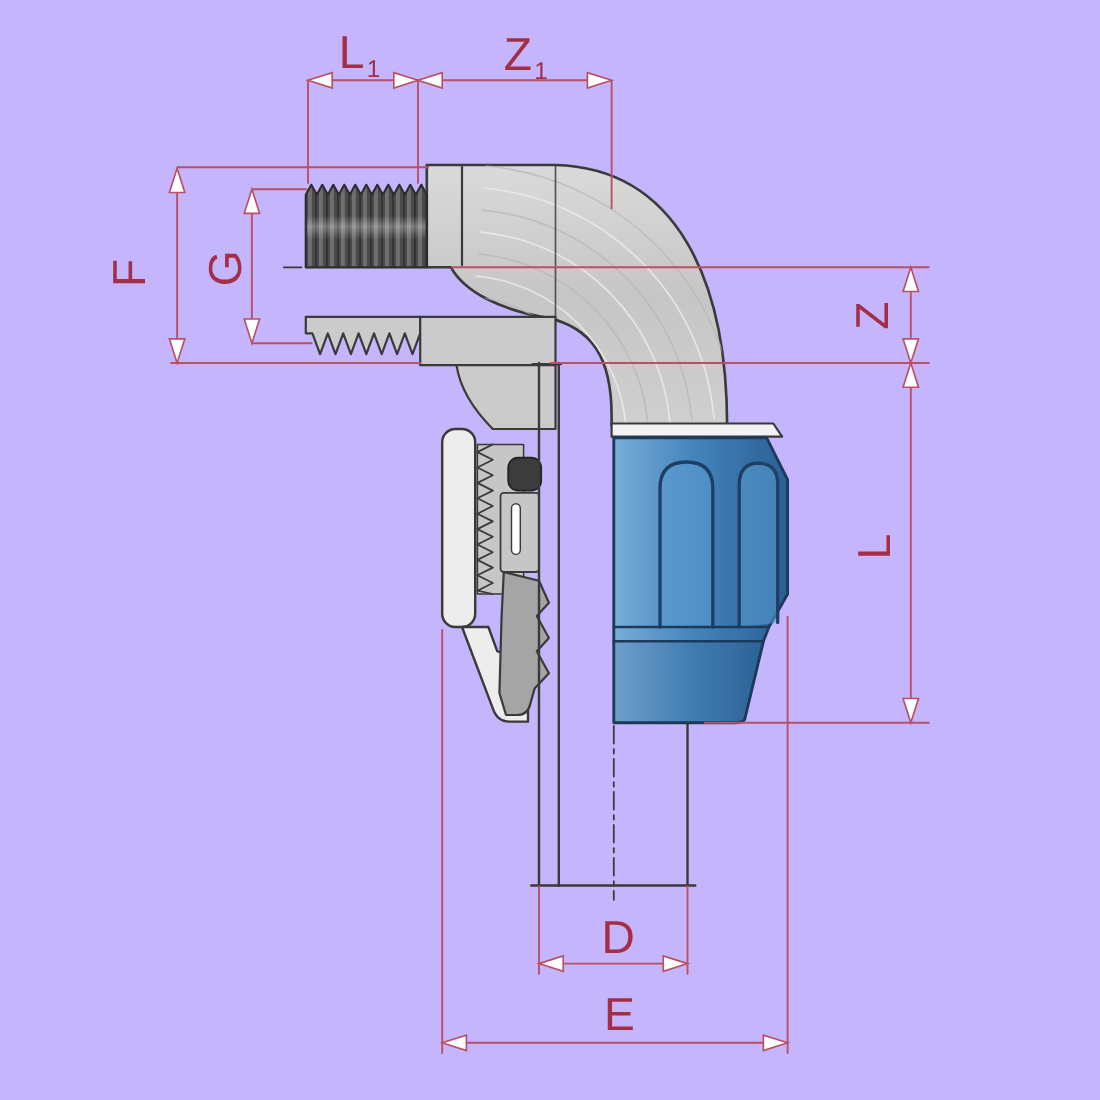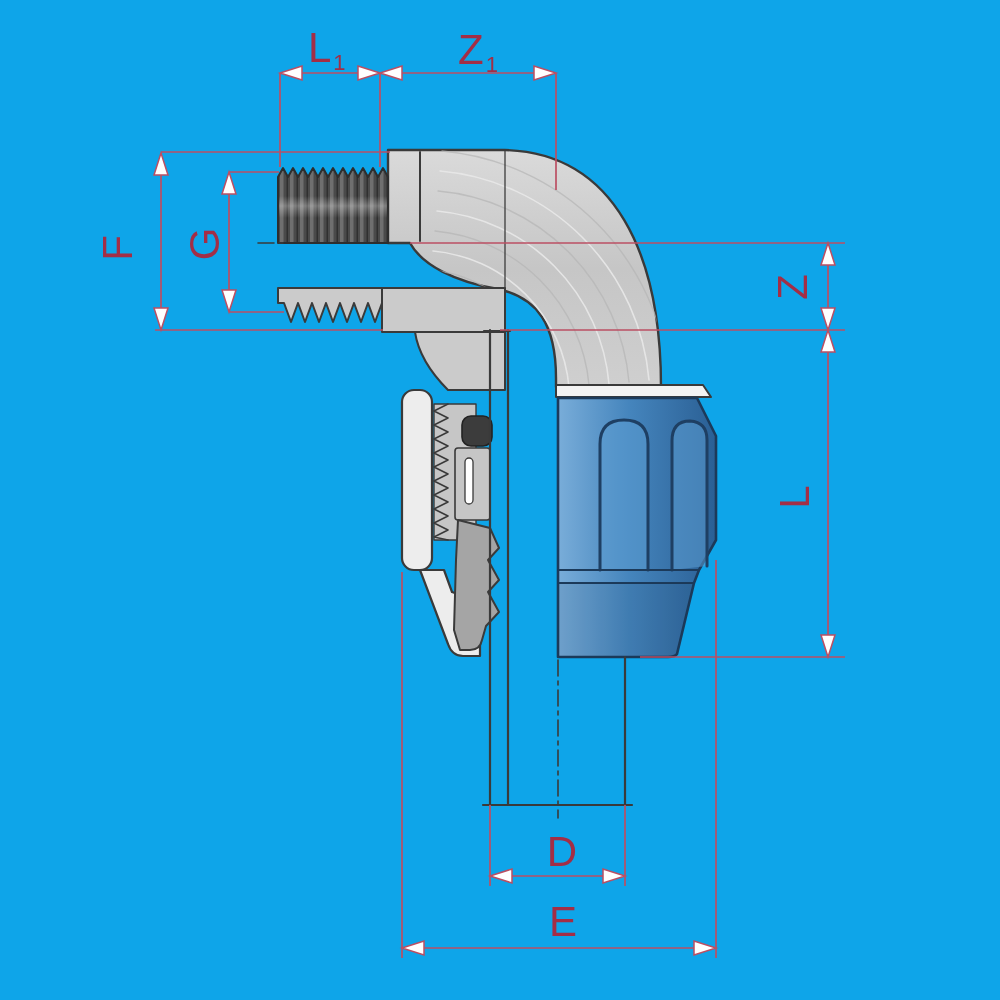--- a/index.html
+++ b/index.html
@@ -1,16 +1,16 @@
 <!DOCTYPE html>
 <html><head>
 <meta charset="utf-8">
 <style>
   html,body{margin:0;padding:0;background:#ffffff;}
-  .stage{position:relative;width:1000px;height:1000px;background:#0ea5e9;overflow:hidden;
+  .stage{position:relative;width:1000px;height:1000px;background:#c4b5fd;overflow:hidden;
          font-family:"Liberation Sans",sans-serif;}
   svg{display:block;}
   text{font-family:"Liberation Sans",sans-serif;}
 </style>
 </head>
 <body>
 
 <div class="stage">
 <svg width="1000" height="1000" viewBox="0 0 1000 1000">
   <defs>

